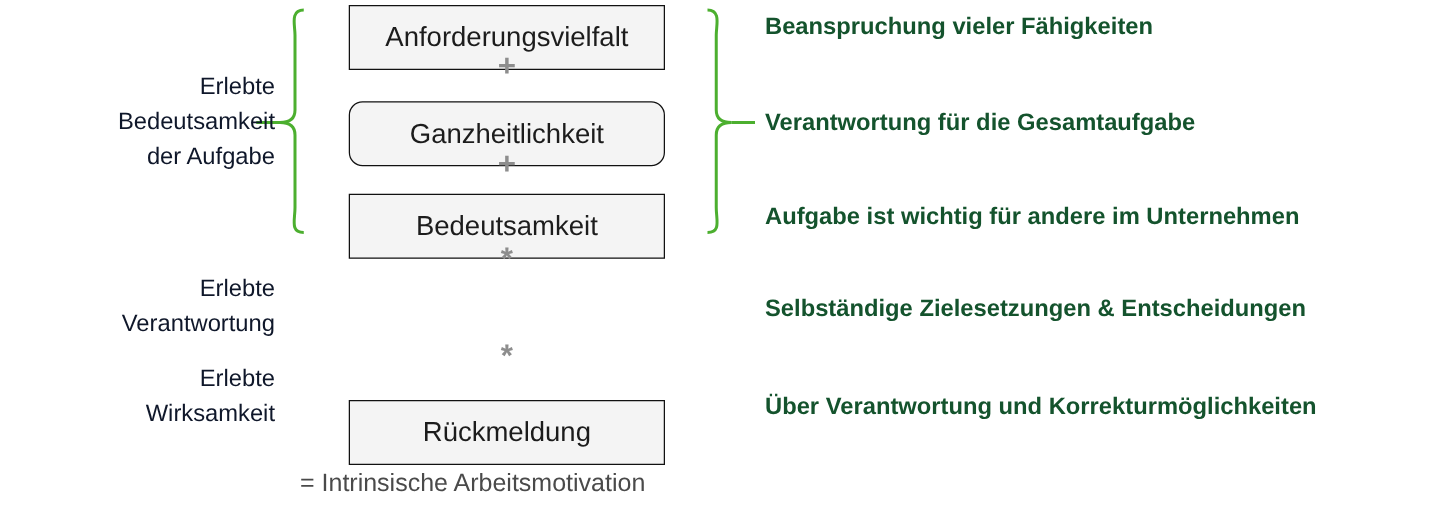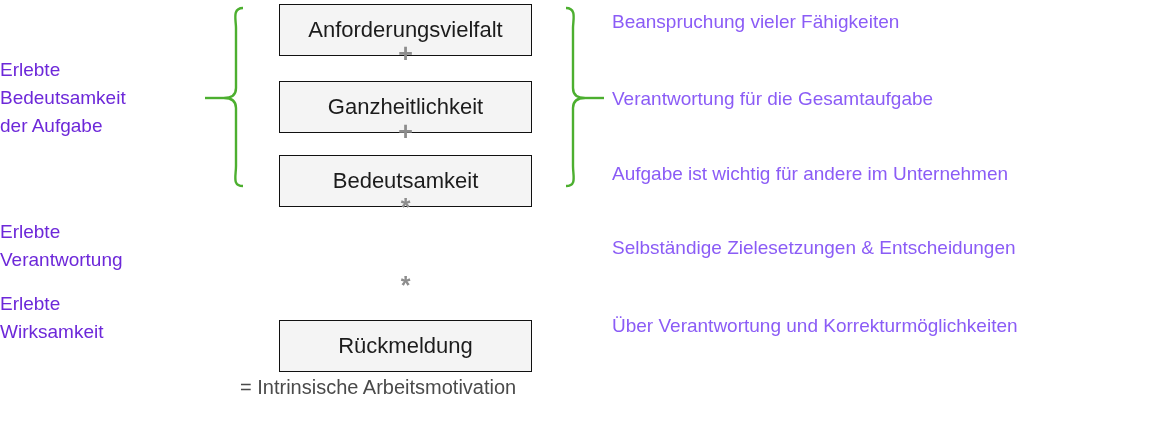--- a/index.html
+++ b/index.html
@@ -12,22 +12,22 @@
     position: relative;
     width: 1154px;
     height: 423px;
     overflow: hidden;
     background: #ffffff;
   }
 
   
   .left-label {
     position: absolute;
-    text-align: left;
-    color: #6d28d9;
+    text-align: right;
+    color: #0f172a;
     font-size: 19px;
     line-height: 28px;
     white-space: pre-line;
     width: 220px;
   }
   #left-label-0 { left: 0px;  top: 56px; }
   #left-label-1 { left: 0px;  top: 218px; }
   #left-label-2 { left: 0px;  top: 290px; }
 
   
@@ -38,21 +38,21 @@
     height: 52px;
     background: #f4f4f4;
     border: 1px solid #111111;
     display: flex;
     align-items: center;
     justify-content: center;
     color: #1c1c1c;
     font-size: 22px;
   }
   #box-0 { top: 4px; }
-  #box-1 { top: 81px; }
+  #box-1 { top: 81px; border-radius: 11px; }
   #box-2 { top: 155px; }
   #box-3 { top: 230px; }
   #box-4 { top: 320px; }
 
   
   .op {
     position: absolute;
     left: 279px;
     width: 253px;
     text-align: center;
@@ -63,23 +63,23 @@
   .op.times { font-size: 25px; }
   #op-0 { top: 39px;  }
   #op-1 { top: 117px; }
   #op-2 { top: 193px; }
   #op-3 { top: 271px; }
 
   
   .right-desc {
     position: absolute;
     left: 612px;
-    color: #8b5cf6;
+    color: #14532d;
     font-size: 19px;
-    font-weight: normal;
+    font-weight: bold;
     white-space: nowrap;
   }
   #right-desc-0 { top: 11px;  }
   #right-desc-1 { top: 88px;  }
   #right-desc-2 { top: 163px; }
   #right-desc-3 { top: 237px; }
   #right-desc-4 { top: 315px; }
 
   
   #conclusion {

